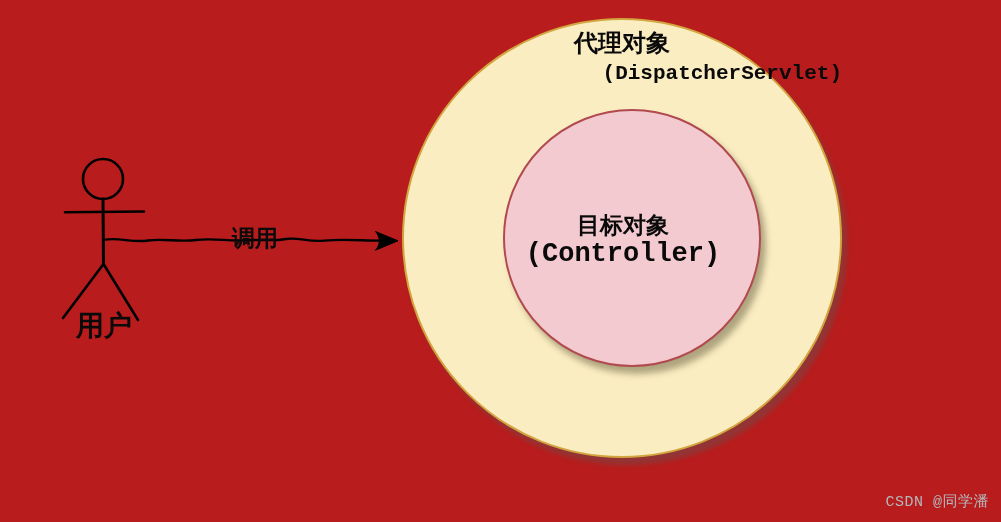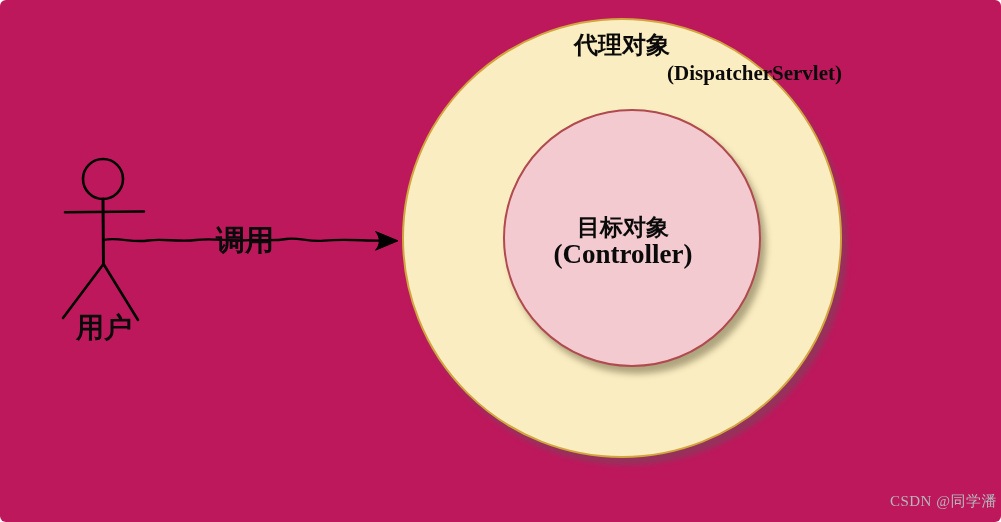--- a/index.html
+++ b/index.html
@@ -1,23 +1,22 @@
 <!DOCTYPE html>
 <html><head>
 <meta charset="utf-8">
 <style>
   html, body { margin: 0; padding: 0; background: #ffffff; }
   #canvas {
     position: relative;
     width: 1001px;
     height: 522px;
-    background: #be185d;
+    background: #b91c1c;
     overflow: hidden;
-    font-family: Liberation Serif, serif;
-    border-radius: 6px;
+    font-family: Liberation Mono, monospace;
   }
   
   .circle { position: absolute; border-radius: 50%; box-sizing: border-box; }
   #outer-circle {
     left: 402px; top: 18px; width: 440px; height: 440px;
     background: #FBEDC2;
     border: 2.5px solid #D2A63F;
     box-shadow: 5px 7px 5px rgba(90, 90, 90, 0.40);
     z-index: 1;
   }
@@ -37,29 +36,29 @@
   .label { position: absolute; color: #0a0a0a; text-align: center; z-index: 4; }
   .label .line1 { display: block; }
   .label .line2 { display: block; }
   #proxy-label { left: 402px; top: 30px; width: 440px; font-weight: bold; }
   #proxy-label .line1 { font-size: 24px; line-height: 30px; }
   #proxy-label .line2 { font-size: 21px; line-height: 27px; text-align: right; }
   #target-label { left: 503px; top: 214px; width: 240px; font-weight: bold; }
   #target-label .line1 { font-size: 23px; line-height: 27px; }
   #target-label .line2 { font-size: 27px; line-height: 27px; }
   #call-label {
-    left: 193px; top: 228px; width: 104px;
-    font-size: 29px; font-weight: bold; line-height: 25px;
+    left: 203px; top: 228px; width: 104px;
+    font-size: 23px; font-weight: bold; line-height: 25px;
   }
   #user-label {
     left: 58px; top: 314px; width: 92px;
     font-size: 28px; font-weight: bold; line-height: 28px;
   }
   #watermark {
-    position: absolute; right: 4px; top: 492px;
+    position: absolute; right: 12px; top: 492px;
     font-size: 15px; color: #b2b8bc; z-index: 4;
     text-align: right; letter-spacing: 0.5px;
   }
 </style>
 </head>
 <body>
 
 <div id="canvas">
 
   <div id="outer-circle" class="circle"></div>

